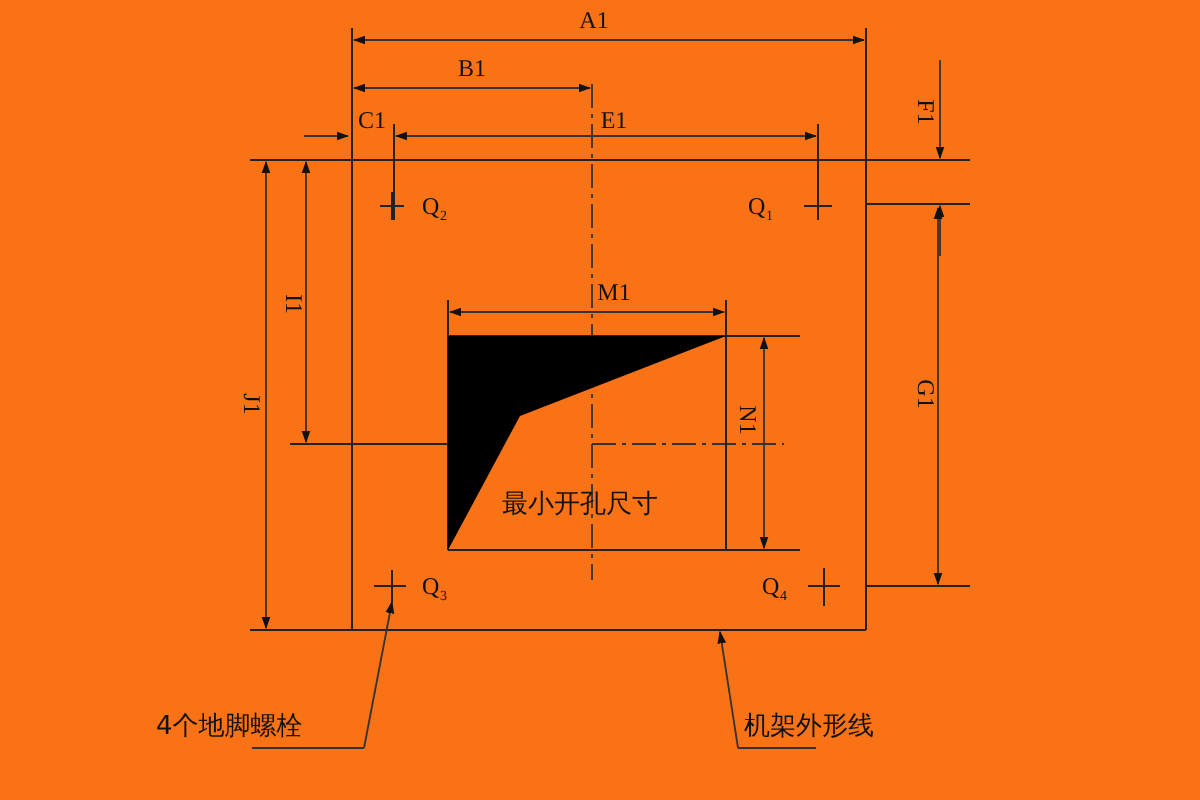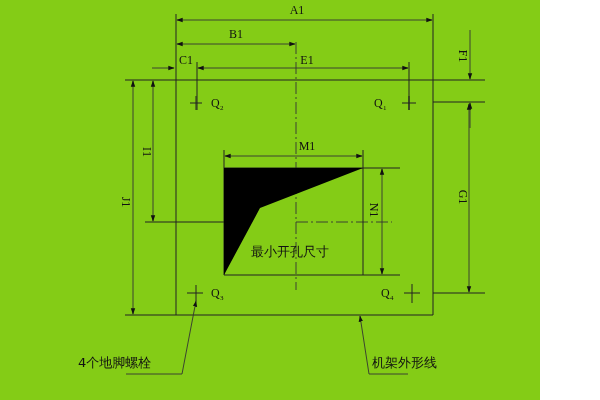--- a/index.html
+++ b/index.html
@@ -1,16 +1,16 @@
 <!DOCTYPE html>
 <html><head>
 <meta charset="utf-8">
 <style>
   html, body { margin: 0; padding: 0; background: #ffffff; }
-  #canvas { position: relative; width: 540px; height: 400px; overflow: hidden; background: #84cc16; }
+  #canvas { position: relative; width: 600px; height: 400px; overflow: hidden; background: #f97316; }
   svg { position: absolute; left: 0; top: 0; }
   .dim-label { font-family: "Liberation Serif", "DejaVu Serif", serif; font-size: 12px; fill: #111; }
   .q-label { font-family: "Liberation Serif", "DejaVu Serif", serif; font-size: 12px; fill: #111; }
   .q-sub { font-family: "Liberation Serif", "DejaVu Serif", serif; font-size: 7px; fill: #111; }
   .cn-label { font-family: "DejaVu Sans", "Liberation Sans", sans-serif; font-size: 13px; fill: #111; }
   .line { stroke: #222; stroke-width: 1; fill: none; }
   .thin { stroke: #333; stroke-width: 0.9; fill: none; }
   .center { stroke: #333; stroke-width: 0.9; fill: none; stroke-dasharray: 12 3 2 3; }
 </style>
 </head>

